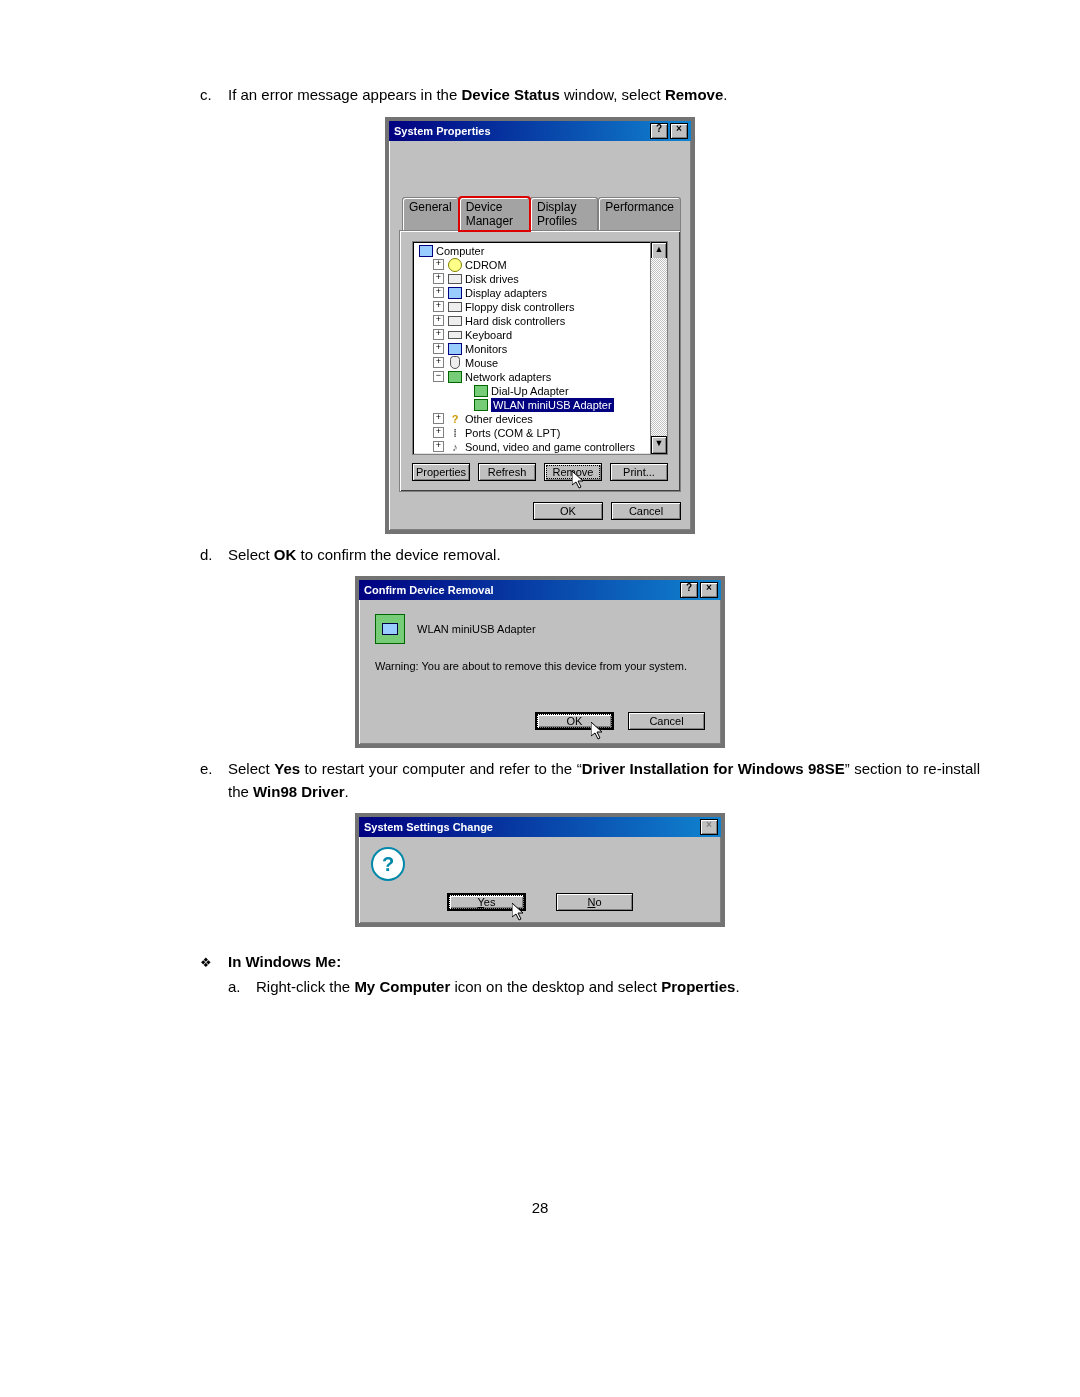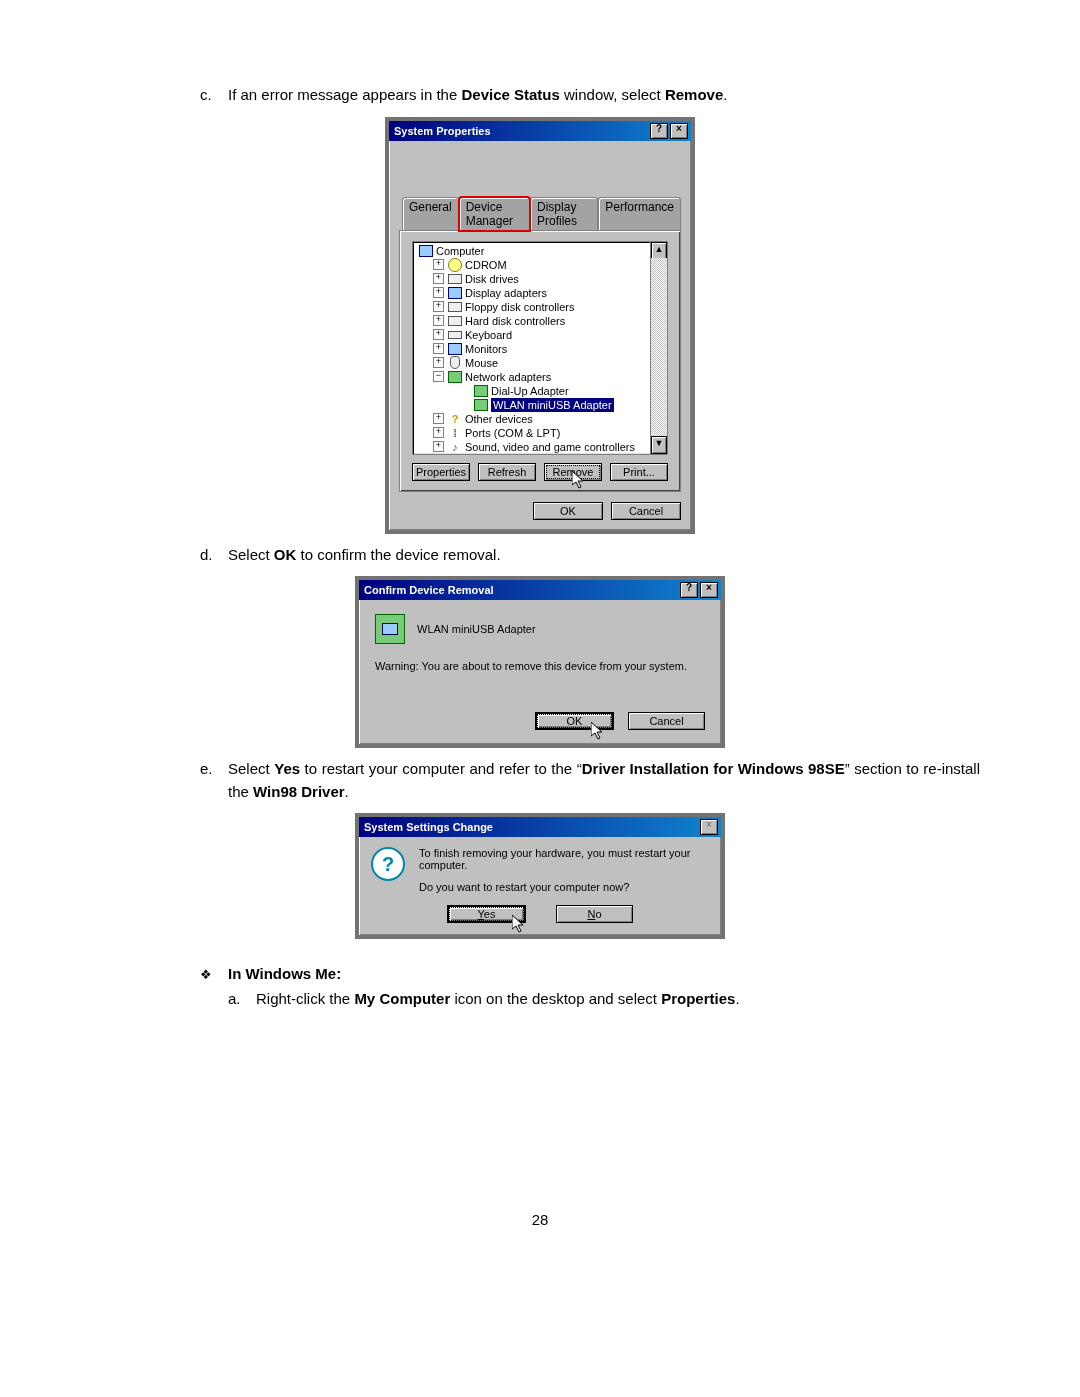--- a/index.html
+++ b/index.html
@@ -416,24 +416,20 @@
 
   <div class="center-fig">
     <div class="win" style="width:370px">
       <div class="titlebar">
         <span class="title">System Settings Change</span>
         <span class="tb-btn dim">×</span>
       </div>
       <div class="sc-body">
         <div class="sc-row">
           <div class="q-icon">?</div>
-          <div style="flex:1">
-            <div>To finish removing your hardware, you must restart your computer.</div>
-            <div style="margin-top:10px;">Do you want to restart your computer now?</div>
-          </div>
         </div>
         <div class="sc-btns rel">
           <span class="btn btn-wide default dotted-focus underline-first">Yes</span>
           <span class="btn btn-wide underline-first">No</span>
           <span class="cursor" style="left:50%; top:10px; margin-left:-28px;">
             <svg viewBox="0 0 14 18">
                 <polygon points="0,0 0,14 4,11 7,17 9,16 6,10 11,10" fill="#fff" stroke="#000" stroke-width="1"></polygon>
               </svg>
           </span>
         </div>

